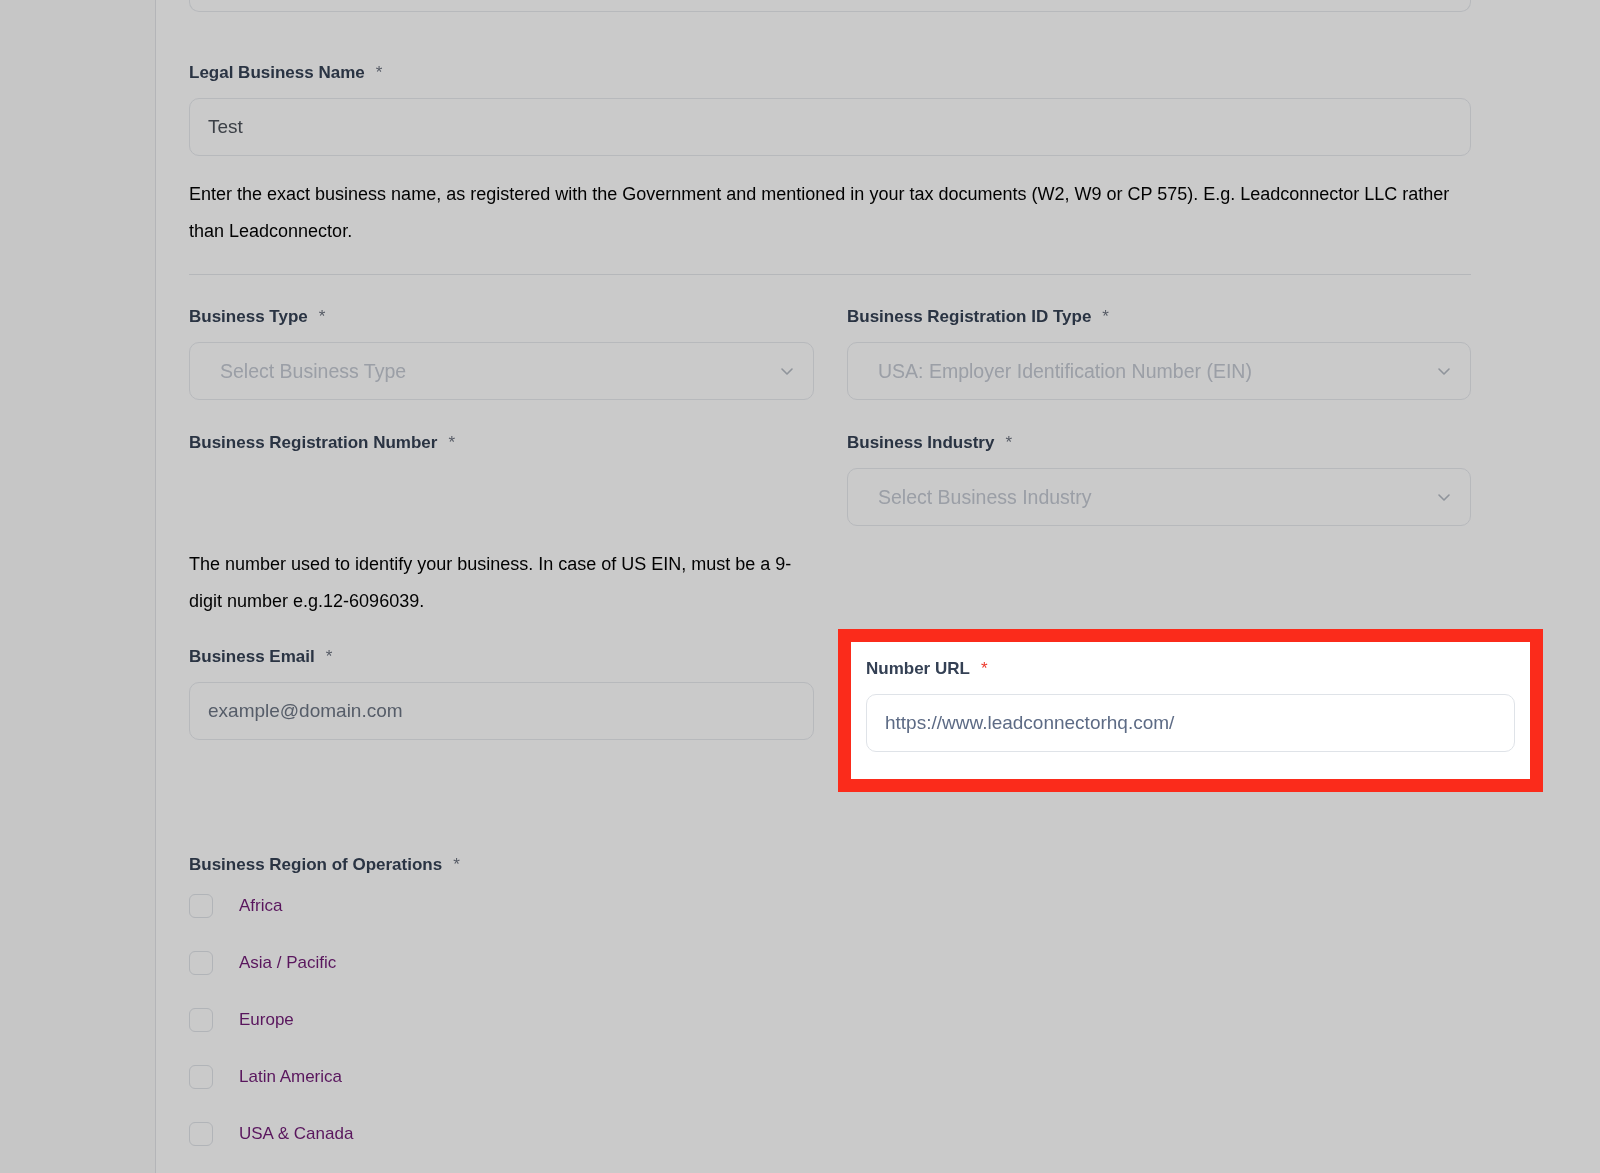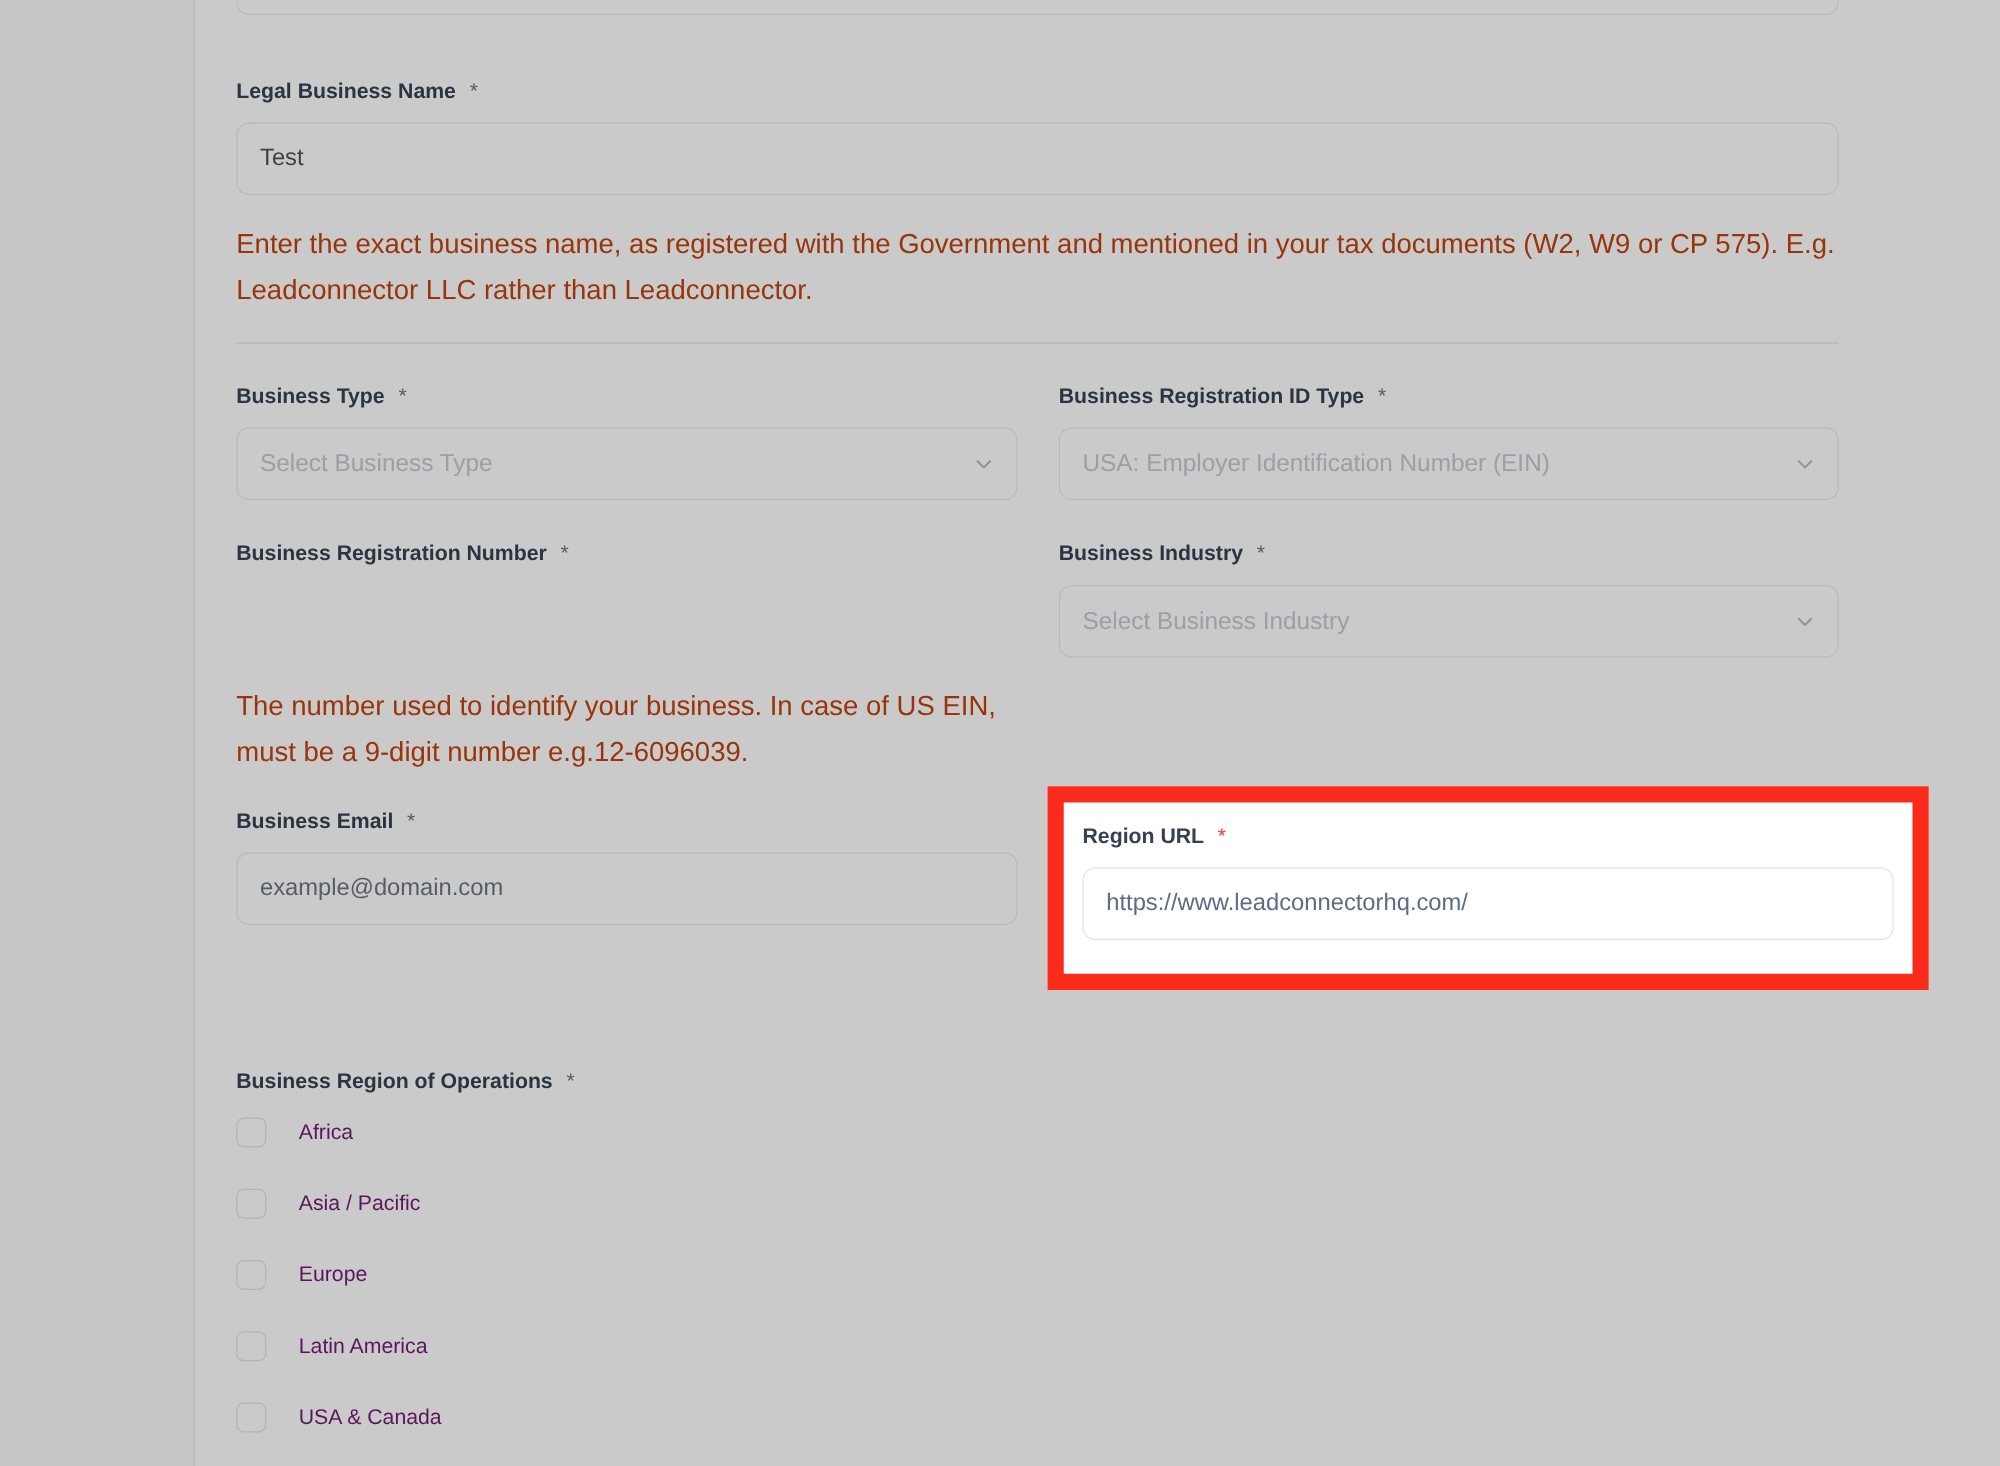--- a/index.html
+++ b/index.html
@@ -34,31 +34,31 @@
     display:block; width:100%; height:58px;
     border:1px solid #e7eaee; border-radius:10px; background:#ffffff;
     padding:16px 18px; font-size:19px; font-family:"Liberation Sans",sans-serif;
     color:#4a5058; outline:none;
   }
   .text-input.muted { color:#6c7584; }
   .text-input::placeholder { color:#6c7584; opacity:1; }
   .select {
     position:relative; width:100%; height:58px;
     border:1px solid #e7eaee; border-radius:10px; background:#ffffff;
-    display:flex; align-items:center; padding:0 48px 0 18px;
+    display:flex; align-items:center; padding:0 48px 0 30px;
     font-size:19.5px; color:#c3c8d2; cursor:pointer;
   }
   .chevron {
     position:absolute; right:16px; top:50%; width:20px; height:20px;
     margin-top:-10px; display:flex; align-items:center; justify-content:center;
   }
   .chevron svg { display:block; }
 
   .helper {
-    font-size:22px; line-height:37px; color:#c2410c; margin-top:20px;
+    font-size:18px; line-height:37px; color:#000000; margin-top:20px;
   }
   .helper.narrow { width:625px; }
 
   .divider { border-top:1px solid #e4e7eb; margin-top:24px; width:1282px; }
 
   .row {
     display:grid; grid-template-columns:625px 624px; column-gap:33px;
     align-items:start;
   }
   .mt50 { margin-top:50px; }
@@ -176,21 +176,21 @@
       <div class="group">
         <div class="label-row">
           <span>Business Email</span>
           <span class="req">*</span>
         </div>
         <input class="text-input" type="text" placeholder="example@domain.com" style="">
       </div>
       <div>
         <div class="spotlight">
           <div class="label-row">
-            <span>Region URL</span>
+            <span>Number URL</span>
             <span class="req red">*</span>
           </div>
           <input class="text-input url-input" type="text" placeholder="https://www.leadconnectorhq.com/" style="">
         </div>
       </div>
     </div>
 
     <div class="group mt62">
       <div class="label-row region-label">
         <span>Business Region of Operations</span>

